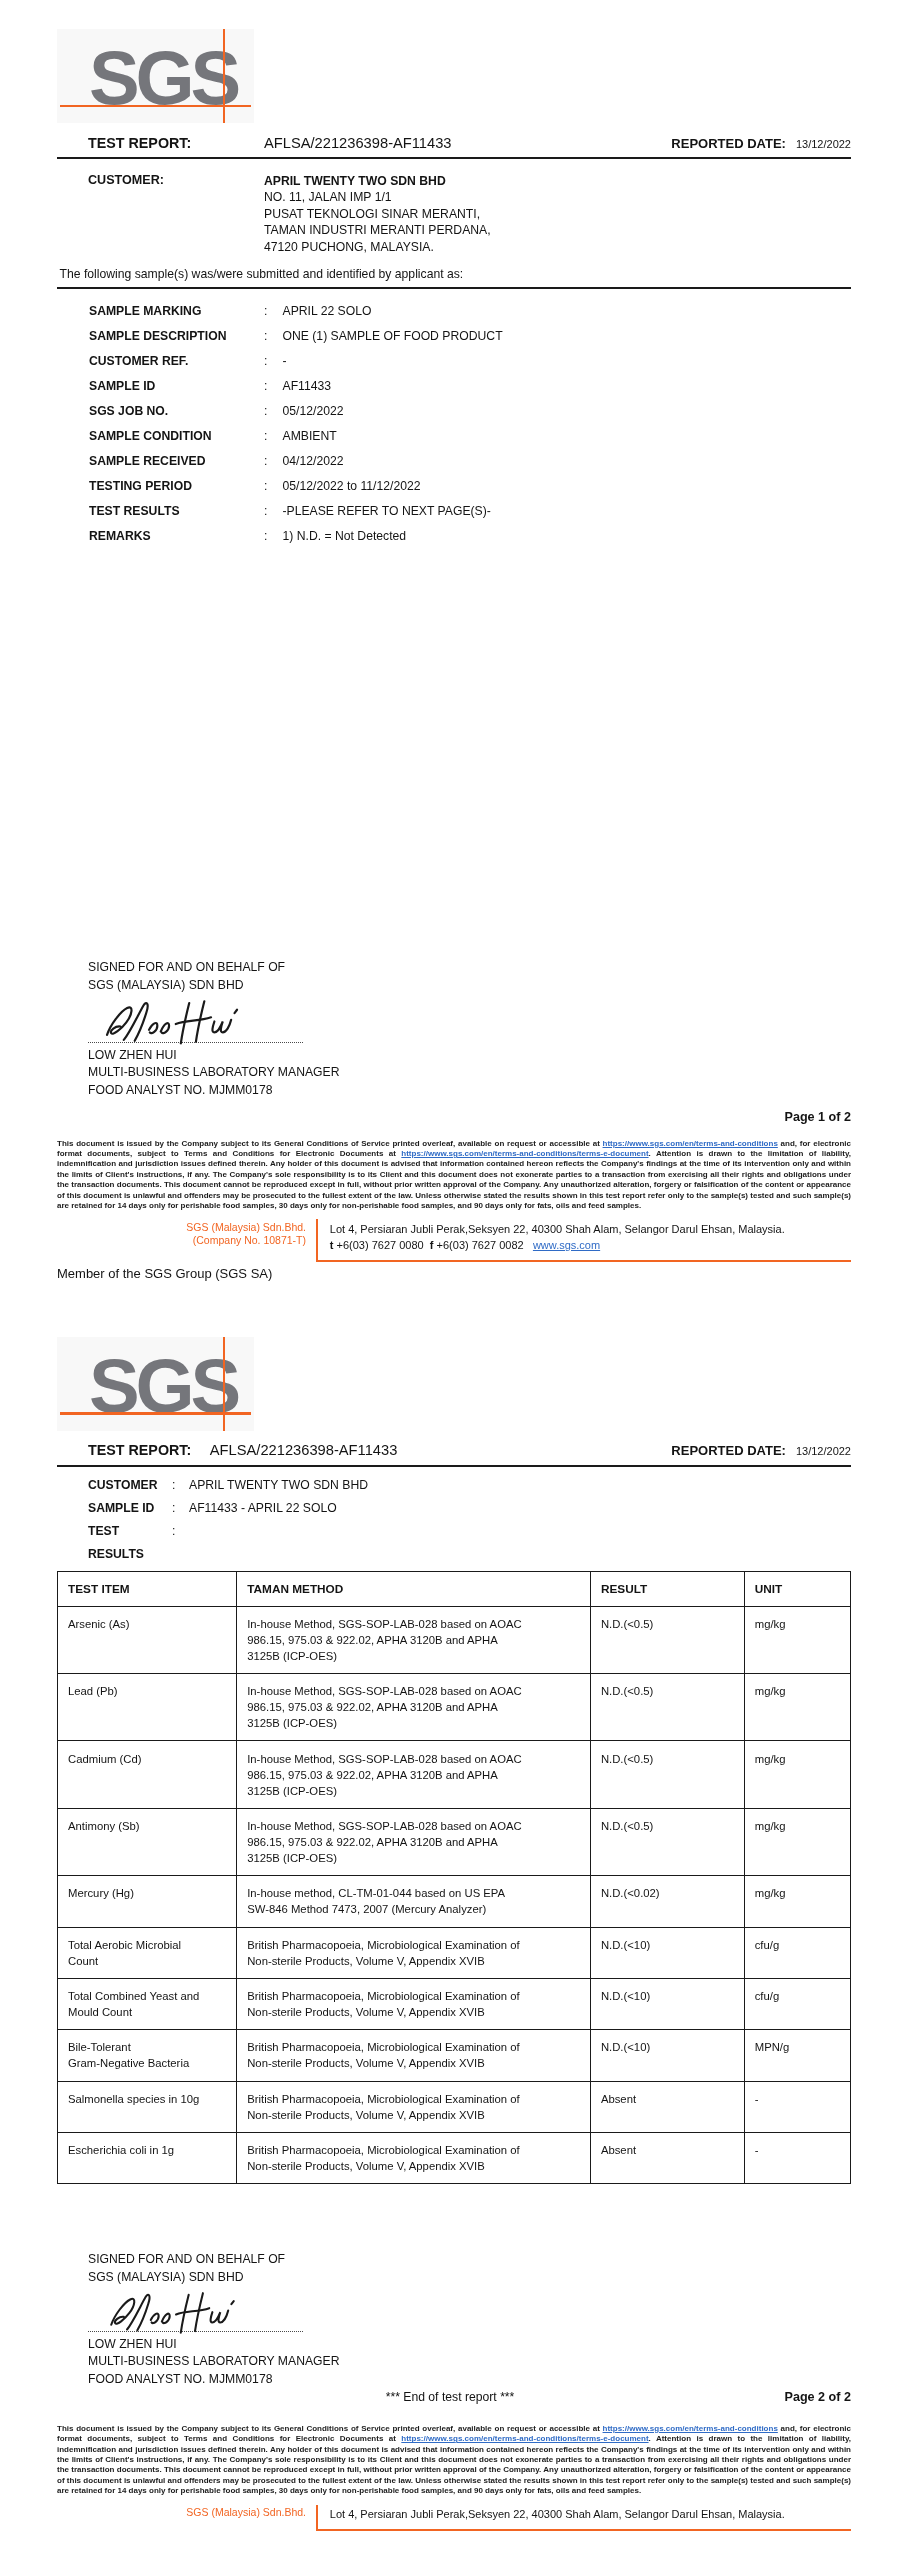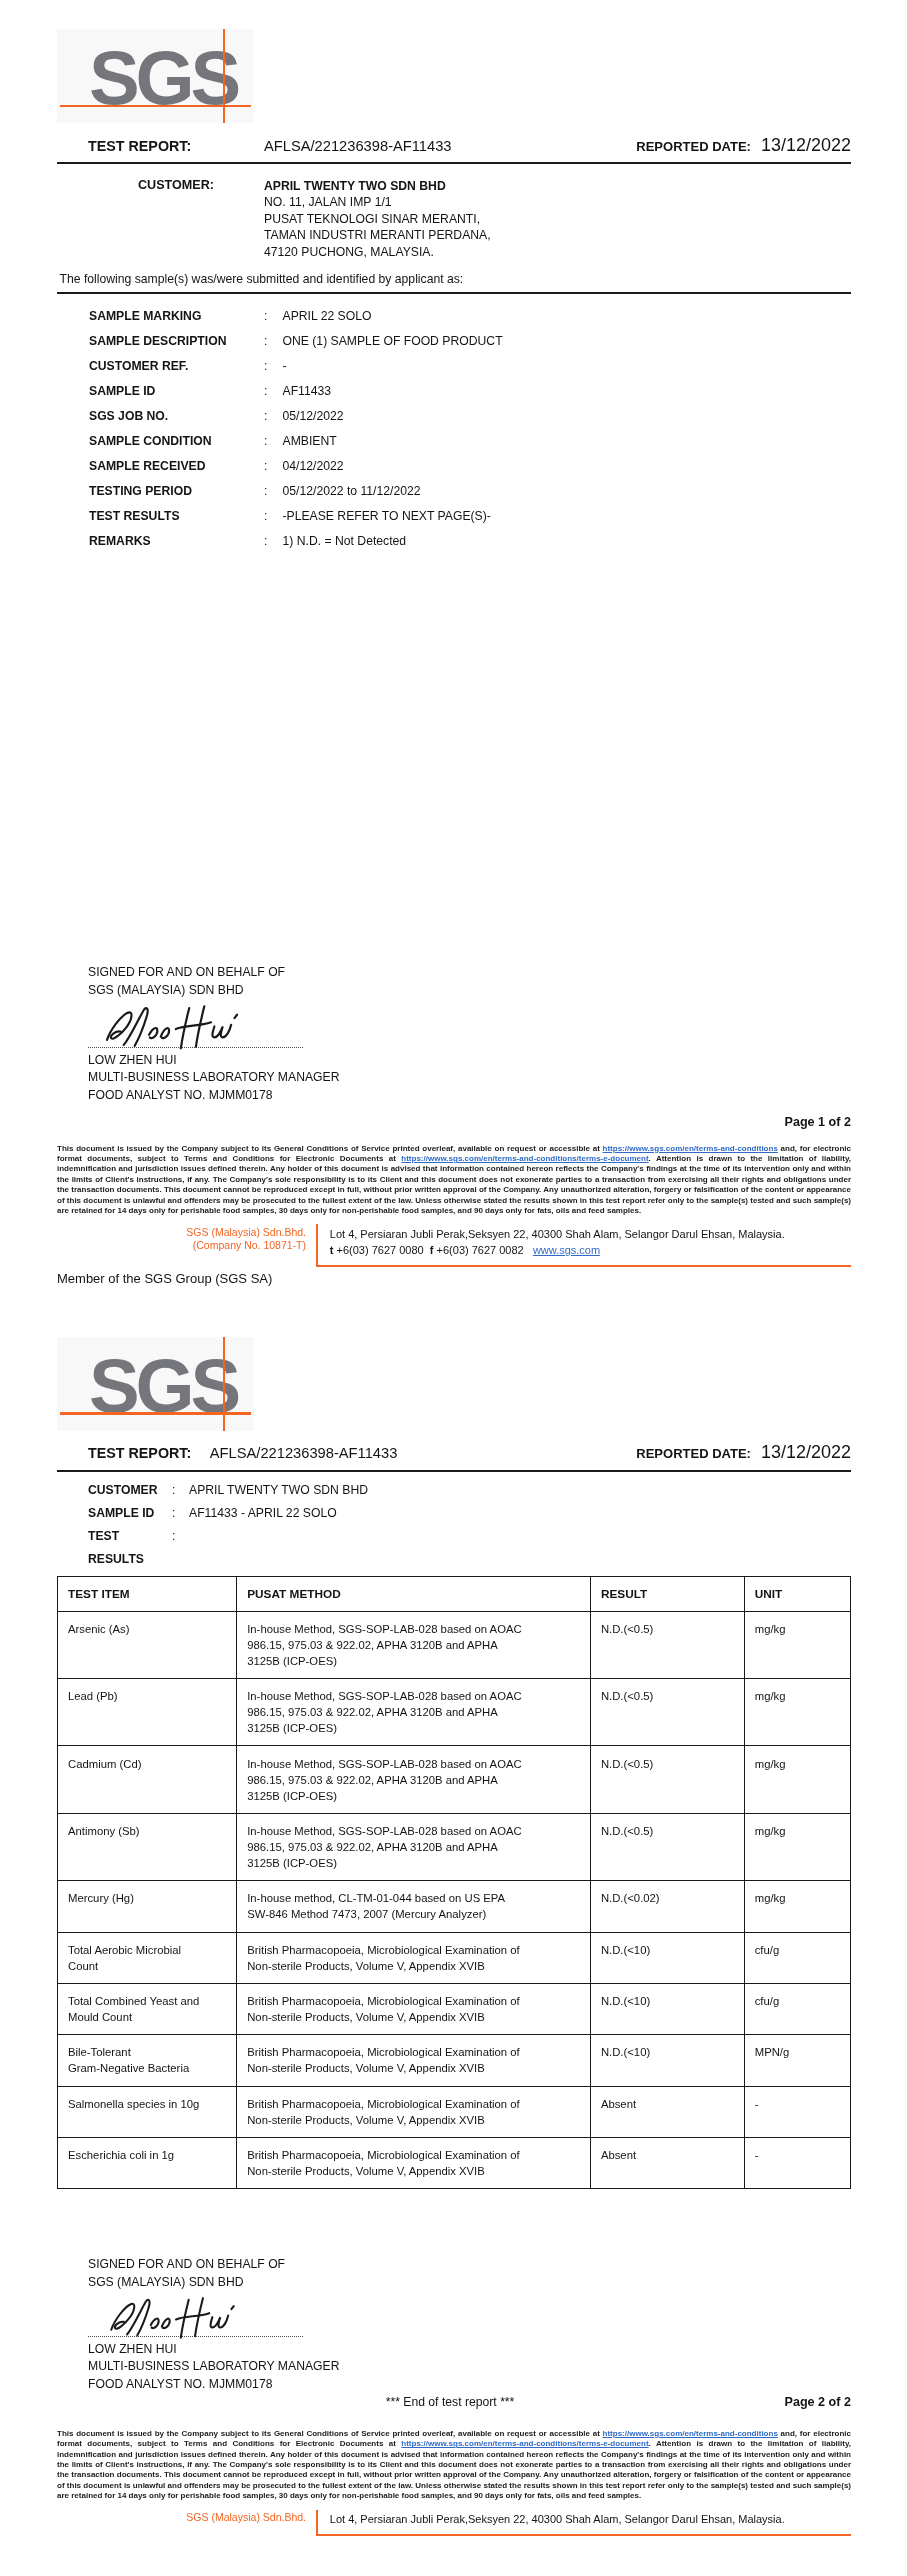--- a/index.html
+++ b/index.html
@@ -15,26 +15,26 @@
   .logo-hline{position:absolute;left:3.4px;right:3.4px;bottom:16px;height:2.5px;background:#f26522;}
   .logo-vline{position:absolute;right:29px;top:0;bottom:0;width:2.5px;background:#f26522;}
 
   
   .hdr{display:flex;align-items:baseline;padding-left:31px;margin-top:11.8px;}
   .hdr-label{font-weight:bold;font-size:14.3px;width:176px;flex:none;}
   .hdr-value{font-size:14.7px;}
   .hdr2 .hdr-label{width:auto;margin-right:18.5px;}
   .hdr-right{margin-left:auto;display:flex;align-items:baseline;gap:10px;}
   .hdr-right .rlbl{font-weight:bold;font-size:13px;}
-  .hdr-right .rval{font-size:18px;}
+  .hdr-right .rval{font-size:11px;}
   .rule-thick{border:0;border-top:2.5px solid #1a1a1a;margin:6.7px 0 0 0;}
 
   
   .customer{display:flex;margin-top:13.4px;padding-left:31px;}
-  .customer-label{font-weight:bold;font-size:12.6px;width:176px;flex:none;text-align:center;}
+  .customer-label{font-weight:bold;font-size:12.6px;width:176px;flex:none;}
   .addr{font-size:12.2px;line-height:16.4px;}
   .addr div:first-child{font-weight:bold;}
 
   .intro{margin-top:11.8px;font-size:12.2px;padding-left:2.5px;}
 
   
   .fields{margin-top:10px;padding-left:32px;}
   .field{display:flex;line-height:25px;font-size:12.2px;}
   .field .flbl{font-weight:bold;width:175px;flex:none;}
   .field .fcolon{width:18.5px;flex:none;}
@@ -261,21 +261,21 @@
   <table class="results">
     <colgroup>
         <col class="c-item">
         <col class="c-method">
         <col class="c-result">
         <col class="c-unit">
       </colgroup>
     <thead>
       <tr>
         <th>TEST ITEM</th>
-        <th>PUSAT METHOD</th>
+        <th>TAMAN METHOD</th>
         <th>RESULT</th>
         <th>UNIT</th>
       </tr>
     </thead>
     <tbody id="results-body">
   <tr>
     <td>
             <div>Arsenic (As)</div>
           </td>
     <td>

